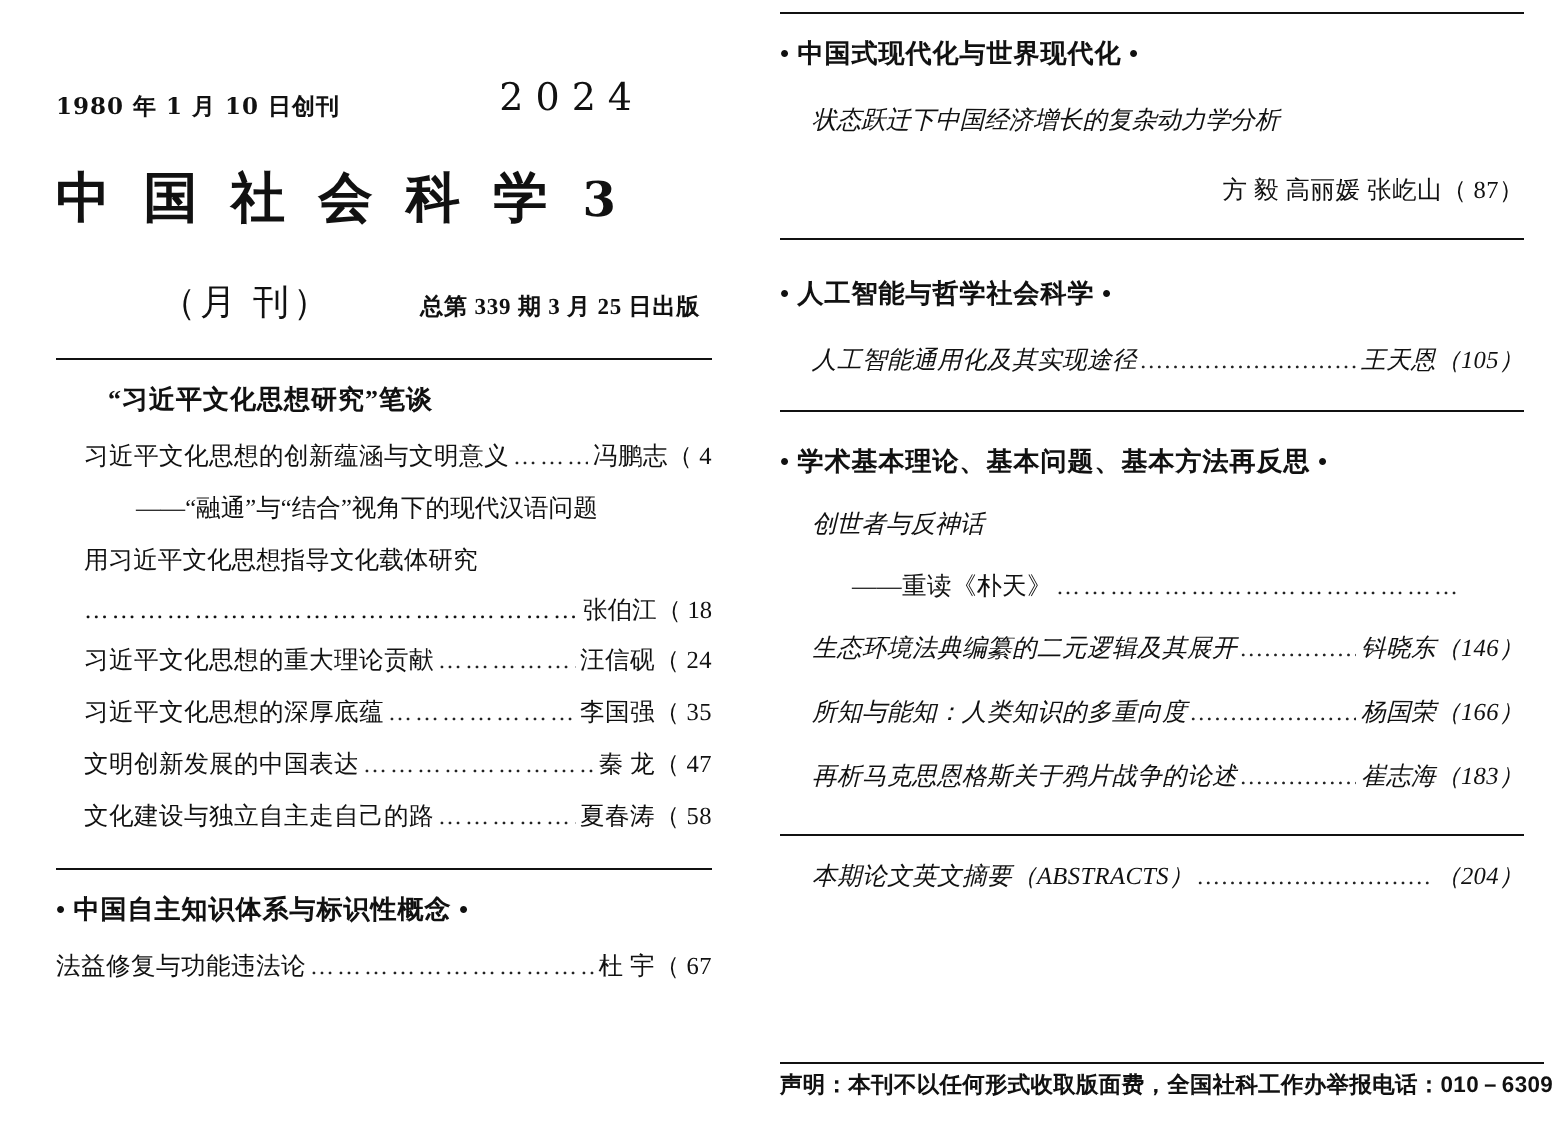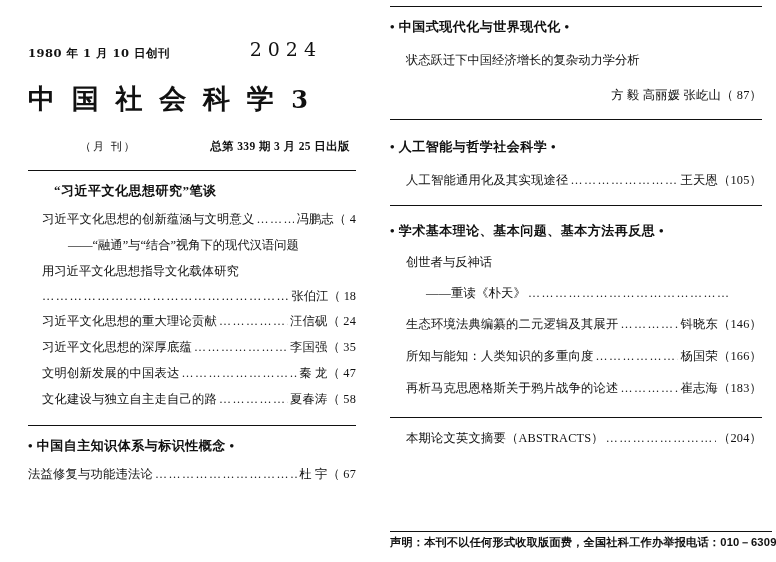--- a/index.html
+++ b/index.html
@@ -69,21 +69,21 @@
     font-family: "DejaVu Serif", serif;
   }
   .masthead-sub {
     display: flex;
     align-items: baseline;
     justify-content: space-between;
     margin-top: 22px;
     padding-right: 6px;
   }
   .monthly {
-    font-size: 11px;
+    font-size: 18px;
     letter-spacing: 2px;
     padding-left: 52px;
   }
   .issue-meta {
     font-size: 11.5px;
     font-weight: bold;
     letter-spacing: 0.4px;
     white-space: nowrap;
   }
 
@@ -148,21 +148,21 @@
     overflow: hidden;
   }
   .entry-dotline .dots {
     flex: 1 1 auto;
     overflow: hidden;
     letter-spacing: 1.5px;
     margin-right: 2px;
   }
   .entry-dotline .author { flex: 0 0 auto; }
 
-  .right-entry { padding-left: 16px; }
+  .right-entry { padding-left: 16px; font-style: italic; }
   .right-entry2 { padding-left: 36px; }
 
   .spacer-sm { height: 7px; }
   .spacer-md { height: 13px; }
 
   
   .notice {
     position: absolute;
     left: 18px;
     bottom: 12px;

